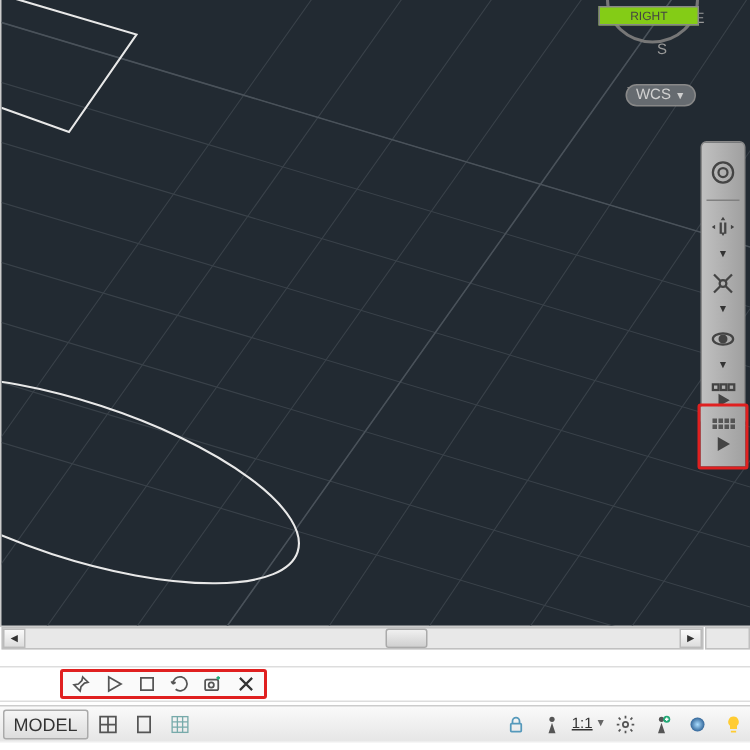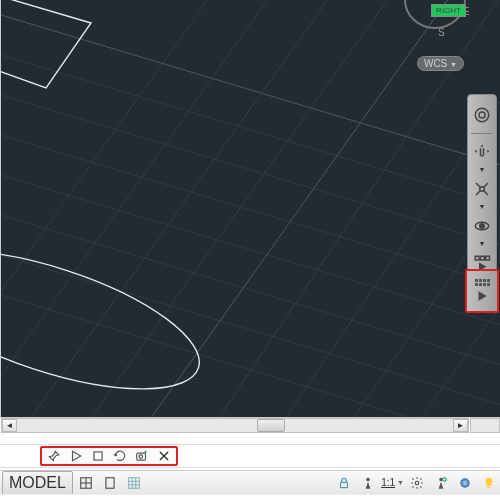--- a/index.html
+++ b/index.html
@@ -7,21 +7,21 @@
   
   .canvas-area { position: absolute; top: 0; left: 0; width: 500px; height: 418px; background: #222a32; border: 1px solid #ccc; border-width: 0 0 1px 1px; overflow: hidden; }
   .grid { position: absolute; top: 0; left: 0; width: 500px; height: 418px; }
   
   .wcs-badge { position: absolute; top: 56px; right: 36px; background: #666b70; color: #d0d0d0; font-size: 10px; padding: 1px 6px; border-radius: 8px; border: 1px solid #888; }
   .triangle-down { position: absolute; top: 58px; right: 72px; width: 0; height: 0; border-left: 5px solid transparent; border-right: 5px solid transparent; border-top: 7px solid #808080; }
   
   .compass { position: absolute; top: 0; right: 30px; width: 70px; height: 42px; overflow: hidden; }
   .compass svg { position: absolute; top: -30px; }
   
-  .viewcube-label { position: absolute; top: 4px; right: 34px; font-size: 8px; color: #444; background: #22c55e; padding: 1px 4px; border: 1px solid #888; }
+  .viewcube-label { position: absolute; top: 4px; right: 34px; font-size: 8px; color: #444; background: #84cc16; padding: 1px 20px; border: 1px solid #888; }
   
   .nav-bar { position: absolute; top: 94px; right: 3px; width: 30px; background: linear-gradient(to right, #c0c0c0, #a0a0a0); border-radius: 4px; display: flex; flex-direction: column; align-items: center; padding: 4px 0; border: 1px solid #888; }
   .nav-bar .nav-tool { width: 26px; height: 30px; display: flex; align-items: center; justify-content: center; color: #333; margin: 1px 0; }
   .nav-bar .nav-tool svg { width: 18px; height: 18px; }
   .nav-bar .sep { height: 1px; width: 22px; background: #808080; margin: 2px 0; }
   .nav-bar .tiny { font-size: 7px; color: #333; margin-top: -2px; }
   
   .shotglass { position: absolute; top: 269px; right: 1px; width: 34px; height: 44px; border: 2px solid #e02020; border-radius: 2px; background: linear-gradient(to right, #c0c0c0, #a0a0a0); display: flex; flex-direction: column; align-items: center; justify-content: center; padding: 2px 0; }
   .shotglass svg { width: 14px; height: 14px; }
   .shotglass .top-grid { display: grid; grid-template-columns: repeat(4,3px); grid-template-rows: repeat(2,3px); gap: 1px; margin-bottom: 3px; }
@@ -33,21 +33,21 @@
   .scroll-h .thumb { position: absolute; left: 240px; top: 0; width: 28px; height: 13px; background: linear-gradient(#f0f0f0,#d0d0d0); border: 1px solid #aaa; border-radius: 2px; }
   
   .bottom-right-box { position: absolute; top: 418px; right: 0; width: 30px; height: 15px; border: 1px solid #c0c0c0; background: #e8e8e8; }
   
   .toolbar-row { position: absolute; bottom: 32px; left: 0; width: 500px; height: 24px; background: #fff; border-top: 1px solid #ddd; border-bottom: 1px solid #ddd; }
   .anim-toolbar { position: absolute; bottom: 34px; left: 40px; height: 20px; border: 2px solid #e02020; border-radius: 2px; background: #fafafa; display: flex; align-items: center; padding: 0 4px; gap: 6px; }
   .anim-toolbar .tool { width: 16px; height: 16px; display: flex; align-items: center; justify-content: center; color: #444; }
   .anim-toolbar .tool svg { width: 14px; height: 14px; }
   
   .status-bar { position: absolute; bottom: 6px; left: 0; width: 500px; height: 24px; background: linear-gradient(#fafafa, #e6e6e6); border-top: 1px solid #ccc; display: flex; align-items: center; font-size: 10px; color: #333; overflow: hidden; }
-  .status-bar .model-btn { margin-left: 2px; padding: 2px 6px; border: 1px solid #aaa; background: linear-gradient(#f5f5f5,#ddd); border-radius: 2px; font-size: 16px; cursor: pointer; }
+  .status-bar .model-btn { margin-left: 2px; padding: 2px 6px; border: 1px solid #aaa; background: linear-gradient(#f5f5f5,#ddd); border-radius: 2px; font-size: 12px; cursor: pointer; }
   .status-bar .stat-btn { width: 22px; height: 18px; margin-left: 2px; display: flex; align-items: center; justify-content: center; border: 1px solid transparent; }
   .status-bar .stat-btn svg { width: 14px; height: 14px; }
   .status-bar .spacer { flex: 1; }
   .status-bar .ratio { font-size: 10px; margin: 0 2px; text-decoration: underline; }
   
   .bottom-edge { position: absolute; bottom: 0; left: 0; width: 500px; height: 6px; background: #fff; border-top: 1px solid #eee; }
 </style>
 </head>
 <body>
 

